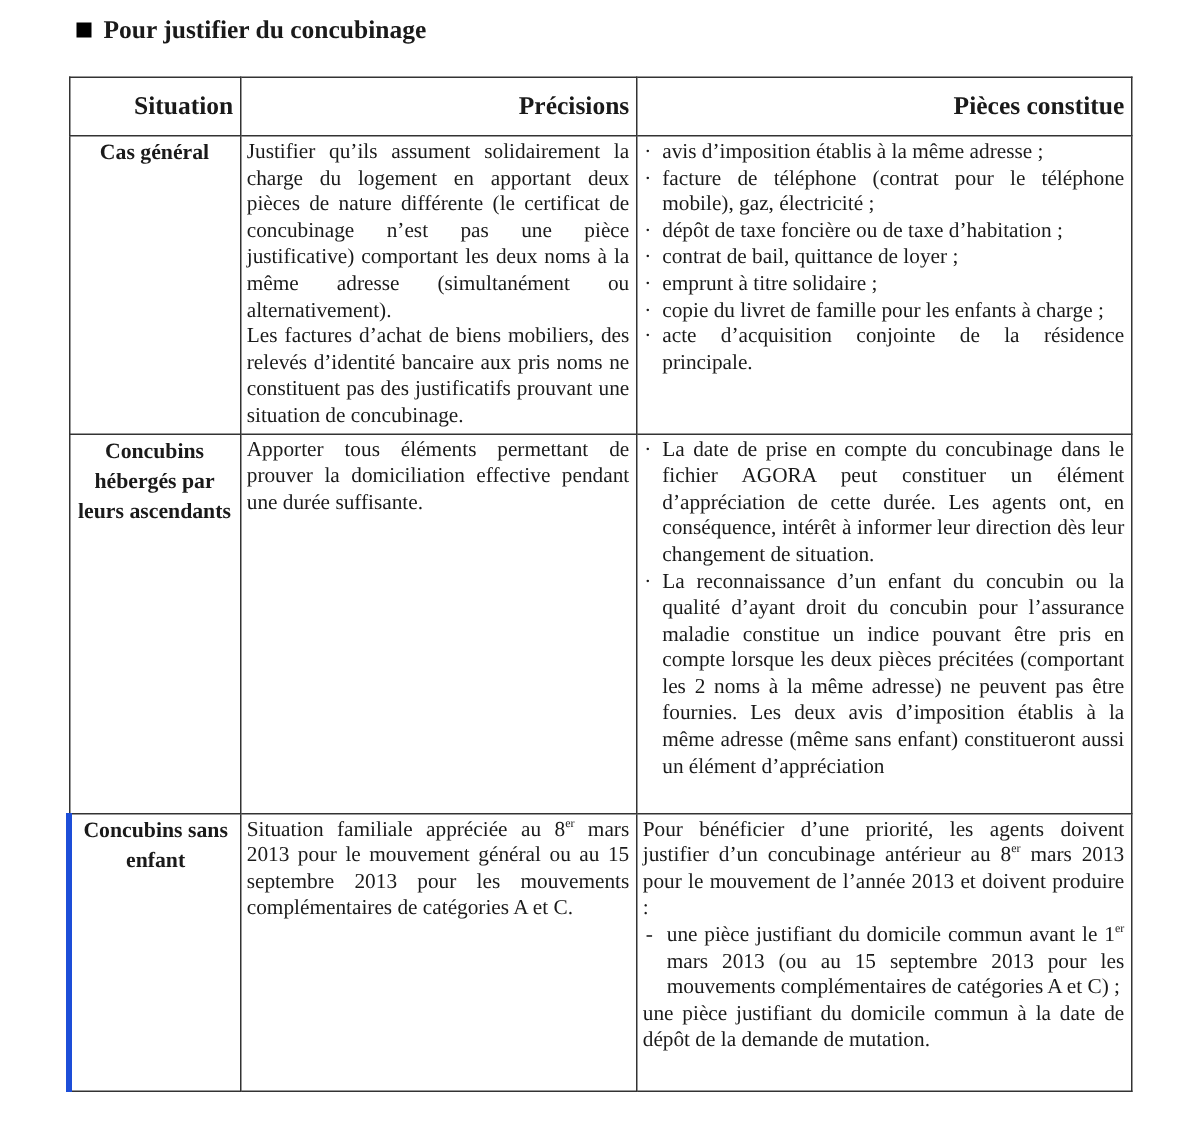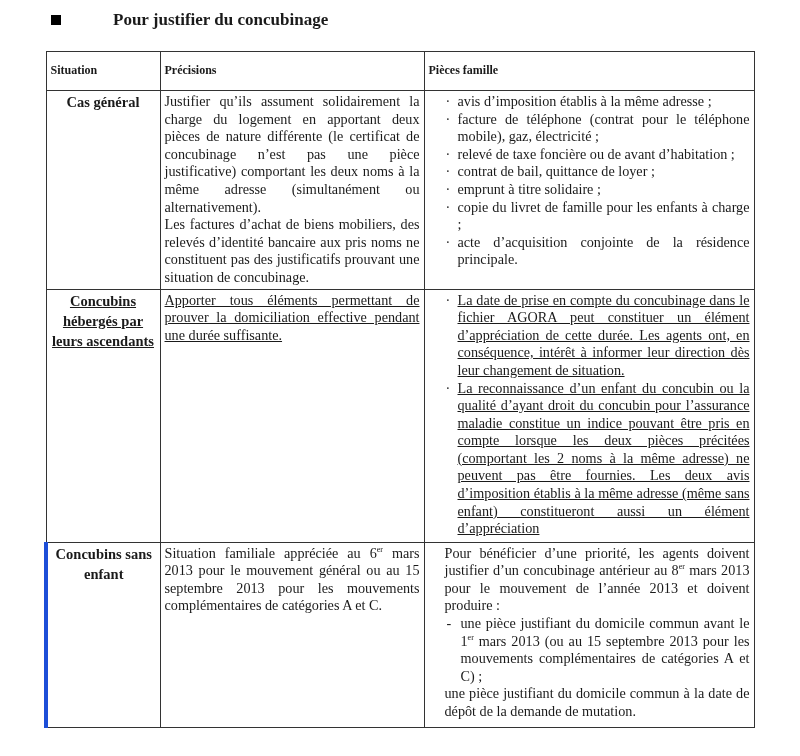--- a/index.html
+++ b/index.html
@@ -1,30 +1,30 @@
 <!DOCTYPE html>
 <html><head>
 <meta charset="utf-8">
 <style>
   html, body { margin: 0; padding: 0; background: #ffffff; }
   body { width: 800px; height: 756px; position: relative; overflow: hidden;
          font-family: "Liberation Serif", serif; color: #1a1a1a; }
   .heading { position: absolute; left: 51px; top: 10px; font-size: 17px; font-weight: bold;
-             display: flex; align-items: center; gap: 44px; }
+             display: flex; align-items: center; }
   .heading .sq { display: inline-block; width: 10px; height: 10px; background: #000; margin-right: 8px; }
   table { position: absolute; left: 44px; top: 51px; width: 708px; border-collapse: collapse;
           table-layout: fixed; font-size: 14.2px; line-height: 17.6px; }
   td, th { border: 1.3px solid #333; vertical-align: top; padding: 2px 4px 2px 4px; }
-  th { font-weight: bold; font-size: 12px; height: 34px; vertical-align: middle; text-align: left; }
+  th { font-weight: bold; font-size: 17px; height: 34px; vertical-align: middle; text-align: right; }
   col.c1 { width: 114px; } col.c2 { width: 264px; } col.c3 { width: 330px; }
   td.sit { font-weight: bold; text-align: center; font-size: 14.5px; line-height: 20px; padding-top: 1px; }
   td.pre { text-align: justify; margin-left: 18px; }
-  td.pie { text-align: justify; padding-left: 20px; }
+  td.pie { text-align: justify; padding-left: 4px; }
   .row1 td { height: 192px; }
-  .row2 td { height: 248px; text-decoration: underline; }
+  .row2 td { height: 248px; }
   .row3 td { height: 180px; }
   .row3 td.sit { border-left: 4px solid #1d4ed8; }
   ul { list-style: none; margin: 0; padding: 0; }
   ul.dot li { position: relative; padding-left: 13px; }
   ul.dot li::before { content: "·"; position: absolute; left: 1px; top: 0; }
   ul.dash li { position: relative; padding-left: 16px; }
   ul.dash li::before { content: "-"; position: absolute; left: 2px; top: 0; }
   p { margin: 0; }
   sup { font-size: 8px; line-height: 0; }
 </style>
@@ -39,37 +39,37 @@
 <table>
   <colgroup>
       <col class="c1">
       <col class="c2">
       <col class="c3">
     </colgroup>
   <thead>
     <tr>
       <th>Situation</th>
       <th>Précisions</th>
-      <th>Pièces famille</th>
+      <th>Pièces constitue</th>
     </tr>
   </thead>
   <tbody>
     <tr class="row1">
       <td class="sit">
         <div style="padding:0 12px">Cas général</div>
       </td>
       <td class="pre">
         <p>Justifier qu’ils assument solidairement la charge du logement en apportant deux pièces de nature différente (le certificat de concubinage n’est pas une pièce justificative) comportant les deux noms à la même adresse (simultanément ou alternativement).</p>
         <p>Les factures d’achat de biens mobiliers, des relevés d’identité bancaire aux pris noms ne constituent pas des justificatifs prouvant une situation de concubinage.</p>
       </td>
       <td class="pie">
         <ul class="dot">
           <li>avis d’imposition établis à la même adresse ;</li>
           <li>facture de téléphone (contrat pour le téléphone mobile), gaz, électricité ;</li>
-          <li>relevé de taxe foncière ou de avant d’habitation ;</li>
+          <li>dépôt de taxe foncière ou de taxe d’habitation ;</li>
           <li>contrat de bail, quittance de loyer ;</li>
           <li>emprunt à titre solidaire ;</li>
           <li>copie du livret de famille pour les enfants à charge ;</li>
           <li>acte d’acquisition conjointe de la résidence principale.</li>
         </ul>
       </td>
     </tr>
     <tr class="row2">
       <td class="sit">
         <div>Concubins hébergés par leurs ascendants</div>
@@ -82,21 +82,21 @@
           <li>La date de prise en compte du concubinage dans le fichier AGORA peut constituer un élément d’appréciation de cette durée. Les agents ont, en conséquence, intérêt à informer leur direction dès leur changement de situation.</li>
           <li>La reconnaissance d’un enfant du concubin ou la qualité d’ayant droit du concubin pour l’assurance maladie constitue un indice pouvant être pris en compte lorsque les deux pièces précitées (comportant les 2 noms à la même adresse) ne peuvent pas être fournies. Les deux avis d’imposition établis à la même adresse (même sans enfant) constitueront aussi un élément d’appréciation</li>
         </ul>
       </td>
     </tr>
     <tr class="row3">
       <td class="sit">
         <div>Concubins sans enfant</div>
       </td>
       <td class="pre">
-        <p><span>Situation familiale appréciée au 6</span><sup>er</sup><span> mars 2013 pour le mouvement général ou au 15 septembre 2013 pour les mouvements complémentaires de catégories A et  C.</span></p>
+        <p><span>Situation familiale appréciée au 8</span><sup>er</sup><span> mars 2013 pour le mouvement général ou au 15 septembre 2013 pour les mouvements complémentaires de catégories A et  C.</span></p>
       </td>
       <td class="pie">
         <p><span>Pour bénéficier d’une priorité, les agents doivent justifier d’un concubinage antérieur au 8</span><sup>er</sup><span> mars 2013 pour le mouvement de l’année 2013 et doivent produire :</span></p>
         <ul class="dash">
           <li><span>une pièce justifiant du domicile commun avant le 1</span><sup>er</sup><span> mars 2013 (ou au 15 septembre 2013 pour les mouvements complémentaires de catégories A et C) ;</span></li>
         </ul>
         <p>une pièce justifiant du domicile commun à la date de dépôt de la demande de mutation.</p>
       </td>
     </tr>
   </tbody>

